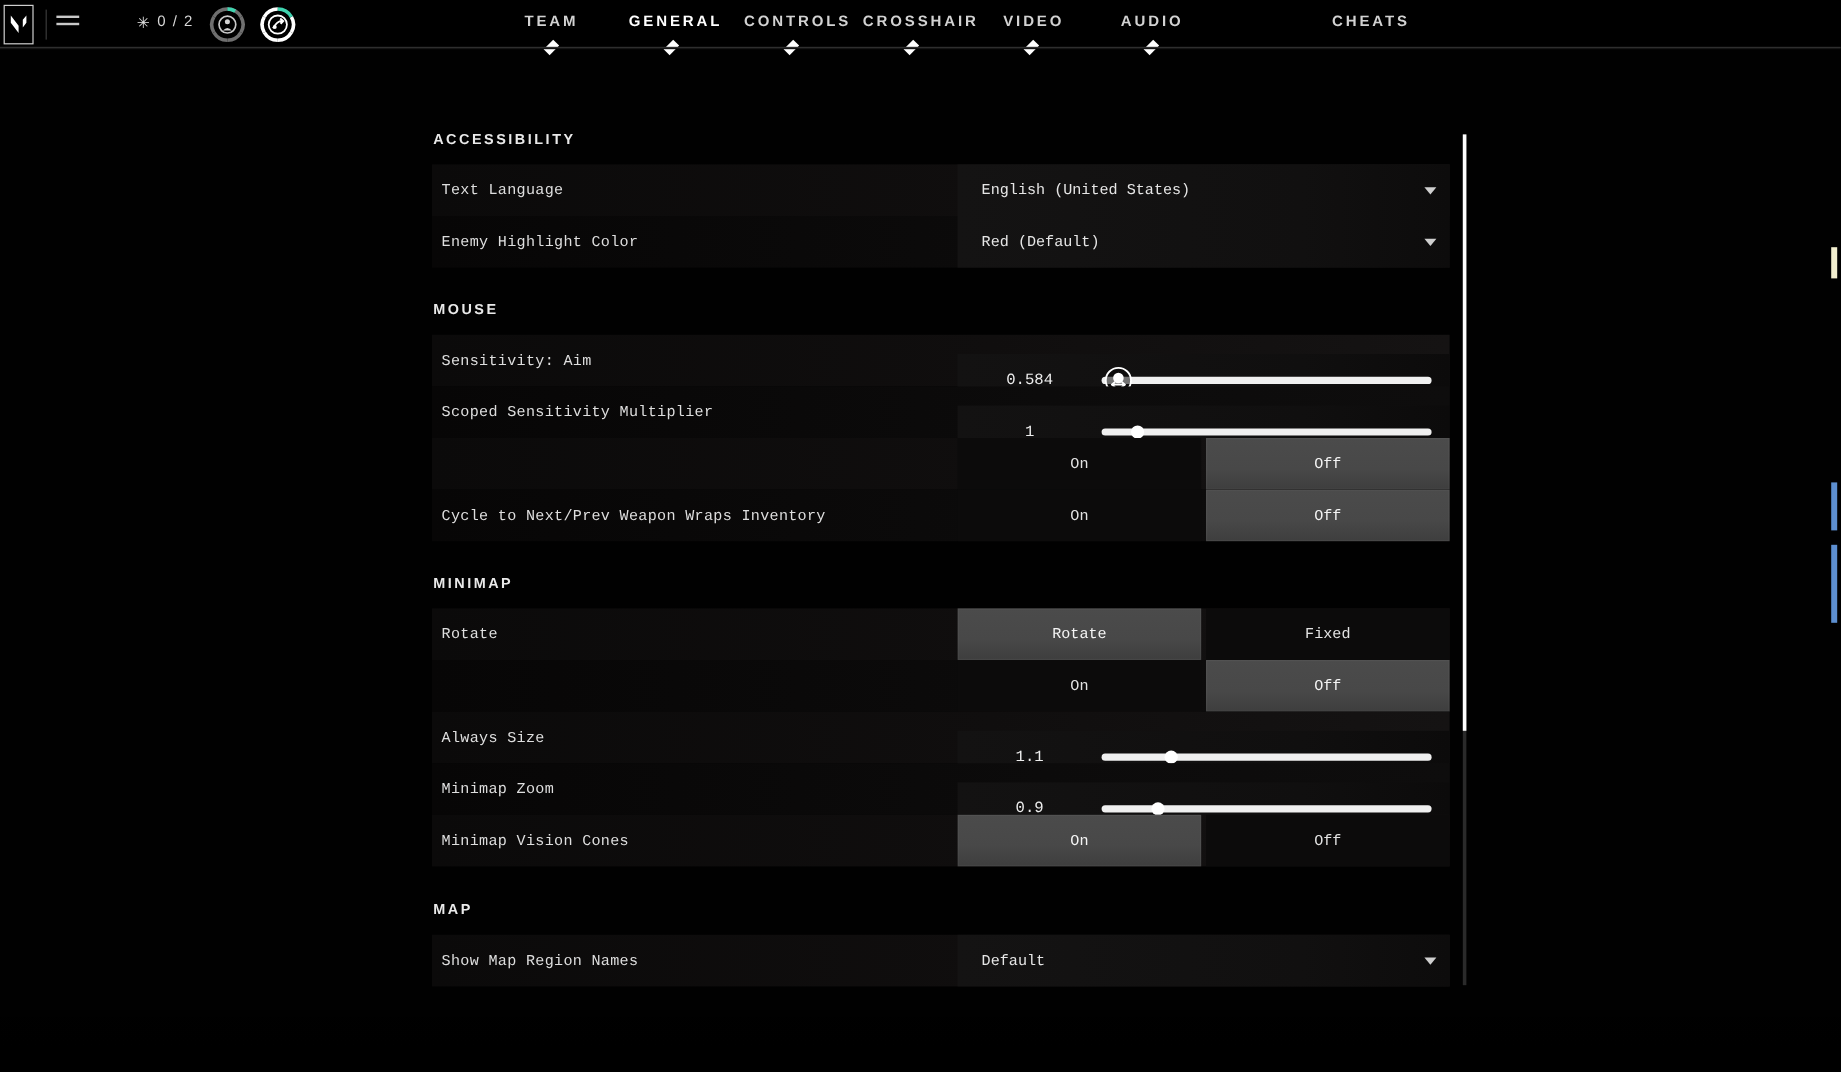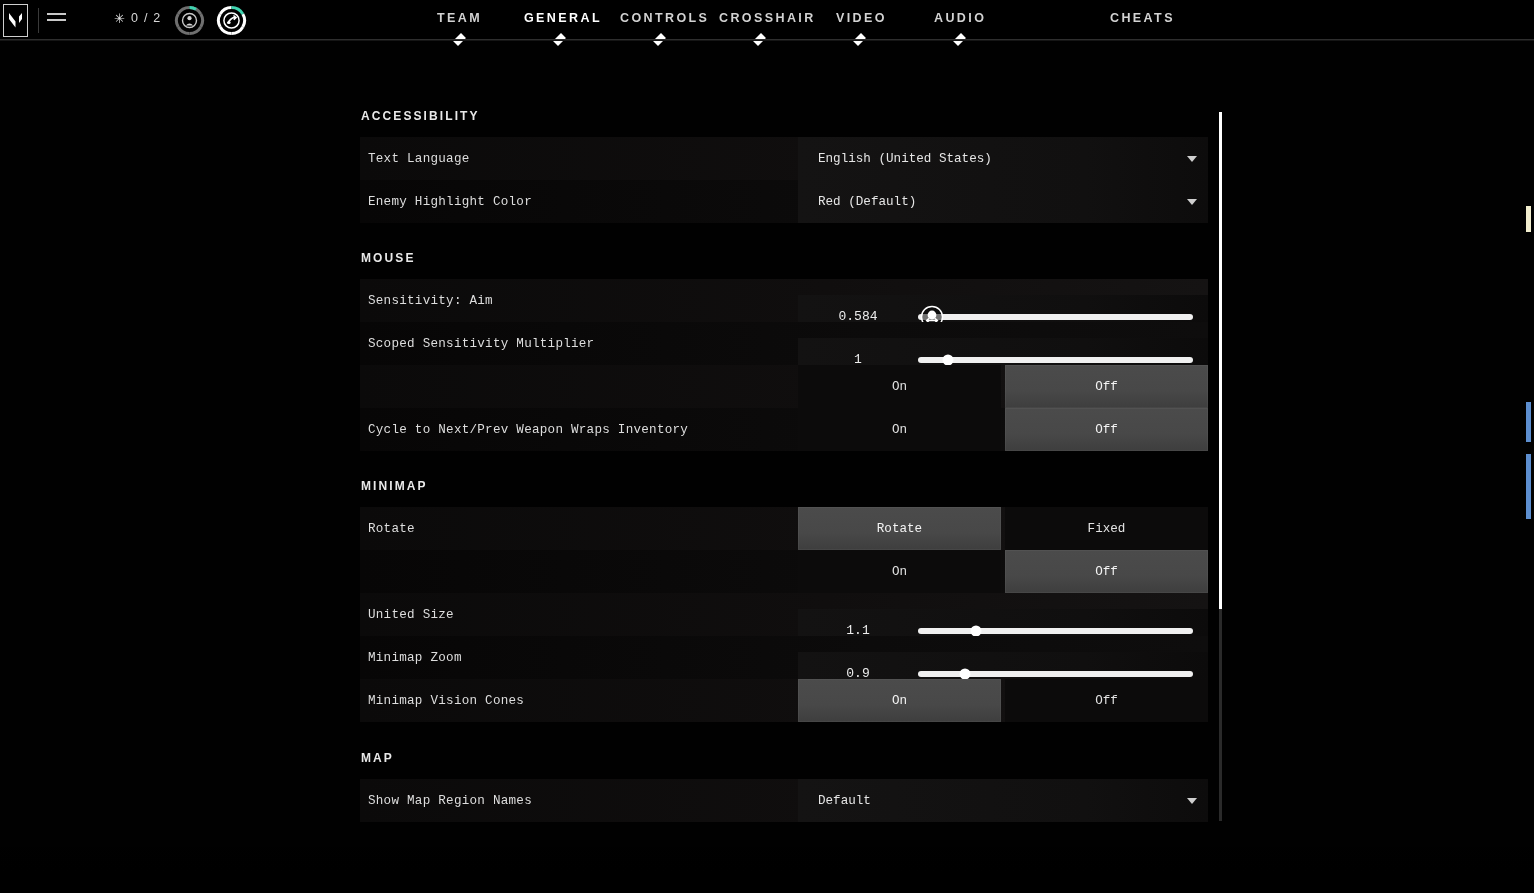--- a/index.html
+++ b/index.html
@@ -274,21 +274,21 @@
             <div class="tg right">Fixed</div>
           </div>
         </div>
         <div class="row tint-b" style="position: absolute; top: 509px;">
           <div class="toggle-wrap">
             <div class="tg">On</div>
             <div class="tg sel right">Off</div>
           </div>
         </div>
         <div class="row tint-a" style="position: absolute; top: 552px;">
-          <div class="row-label">United Size</div>
+          <div class="row-label">Always Size</div>
           <div class="sl-wrap">
             <div class="sl-bg"></div>
             <div class="sl-val">1.1</div>
             <div class="sl-track-box">
               <div class="sl-track">
                 <div class="sl-knob" style="left:21%"></div>
               </div>
             </div>
           </div>
         </div>

